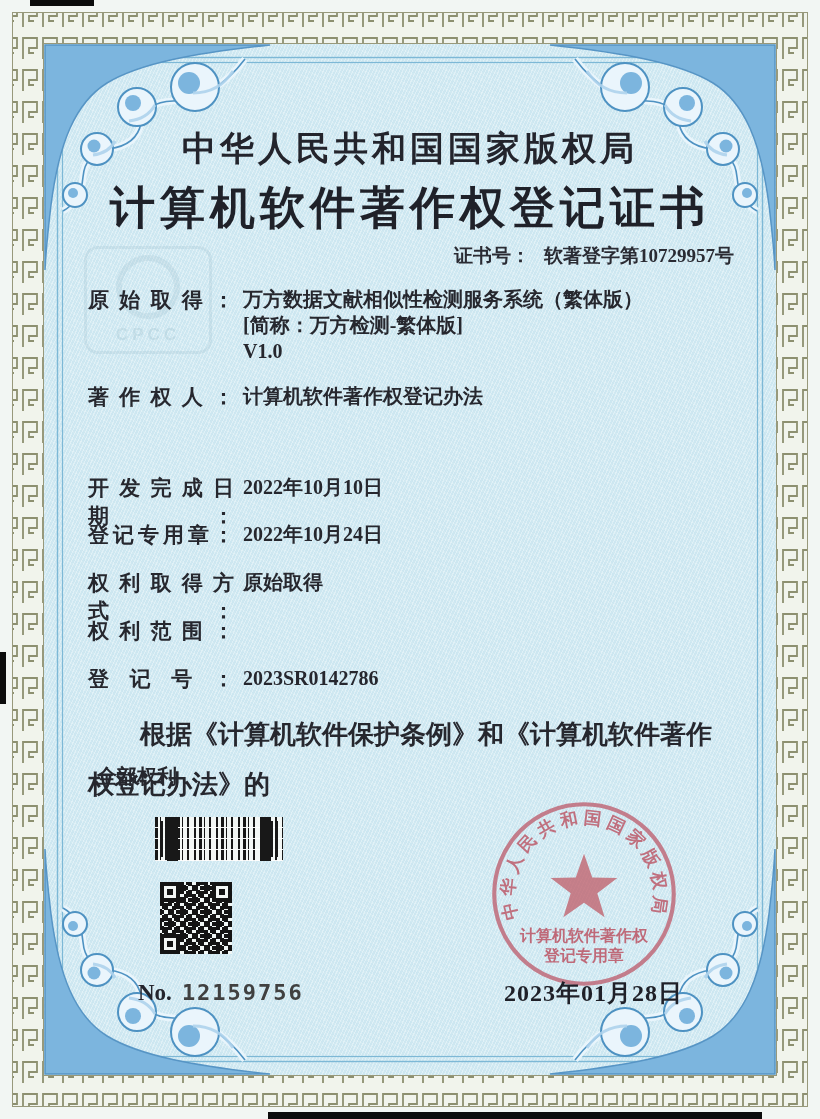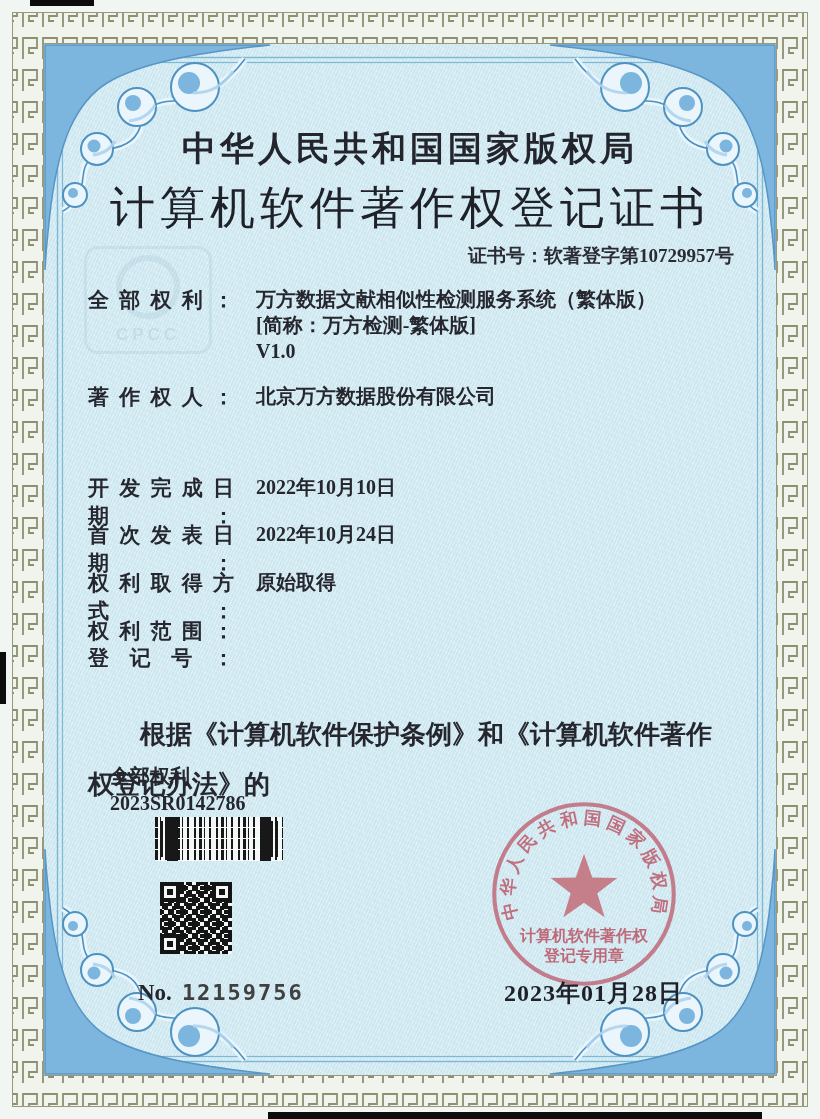--- a/index.html
+++ b/index.html
@@ -21,42 +21,42 @@
   }
   .deco-svg{position:absolute;inset:0;pointer-events:none;}
   .content{position:absolute;inset:0;}
 
   .issuer{
     position:absolute;top:126px;left:0;width:100%;text-align:center;
     font-size:34px;font-weight:bold;letter-spacing:4px;color:#23242c;
   }
   .cert-title{
     position:absolute;top:178px;left:0;width:100%;text-align:center;
-    font-size:45px;font-weight:normal;letter-spacing:5px;color:#1f2129;
+    font-size:45px;font-weight:bold;letter-spacing:5px;color:#1f2129;
   }
   .certno{
     position:absolute;top:243px;right:86px;
     font-size:19px;font-weight:bold;color:#2a2b33;
   }
-  .certno .v{text-align:center;}
+  .certno .v{margin-left:14px;text-align:center;}
 
   .field{position:absolute;left:88px;display:flex;align-items:flex-start;}
   .field .lbl{
     display:inline-block;width:146px;font-size:21px;font-weight:bold;
     text-align:justify;text-align-last:justify;color:#26272e;flex:0 0 146px;
   }
-  .field .val{margin-left:22px;font-size:20px;font-weight:bold;color:#26272e;}
+  .field .val{margin-left:9px;font-size:20px;font-weight:bold;color:#26272e;}
   .field .val div{line-height:26px;}
   .f-swname{top:286px;}
   .f-owner {top:383px;}
   .f-devdate{top:474px;}
   .f-pubdate{top:521px;}
   .f-acq   {top:569px;}
   .f-scope {top:617px;flex-direction:column;}
-  .f-regno {top:644px;flex-direction:column;}
+  .f-regno {top:665px;}
 
   .statement{
     position:absolute;left:88px;top:710px;width:648px;
     font-size:26px;font-weight:bold;line-height:50px;color:#26272e;
   }
   .statement .l1{text-indent:2em;}
 
   .barcode{
     position:absolute;left:155px;top:817px;width:128px;height:44px;
     background:
@@ -171,44 +171,44 @@
 
     <div class="issuer">中华人民共和国国家版权局</div>
 
     <div class="cert-title">计算机软件著作权登记证书</div>
 
     <div class="certno">
       <span class="l">证书号：</span><span class="v">软著登字第10729957号</span>
     </div>
 
     <div class="field f-swname">
-      <span class="lbl">全部权利：</span>
+      <span class="lbl">原始取得：</span>
       <span class="val">
         <div>万方数据文献相似性检测服务系统（繁体版）</div>
         <div>[简称：万方检测-繁体版]</div>
         <div>V1.0</div>
       </span>
     </div>
 
     <div class="field f-owner">
       <span class="lbl">著作权人：</span>
       <span class="val">
-        <div>北京万方数据股份有限公司</div>
+        <div>计算机软件著作权登记办法</div>
       </span>
     </div>
 
     <div class="field f-devdate">
       <span class="lbl">开发完成日期：</span>
       <span class="val">
         <div>2022年10月10日</div>
       </span>
     </div>
 
     <div class="field f-pubdate">
-      <span class="lbl">首次发表日期：</span>
+      <span class="lbl">登记专用章：</span>
       <span class="val">
         <div>2022年10月24日</div>
       </span>
     </div>
 
     <div class="field f-acq">
       <span class="lbl">权利取得方式：</span>
       <span class="val">
         <div>原始取得</div>
       </span>

